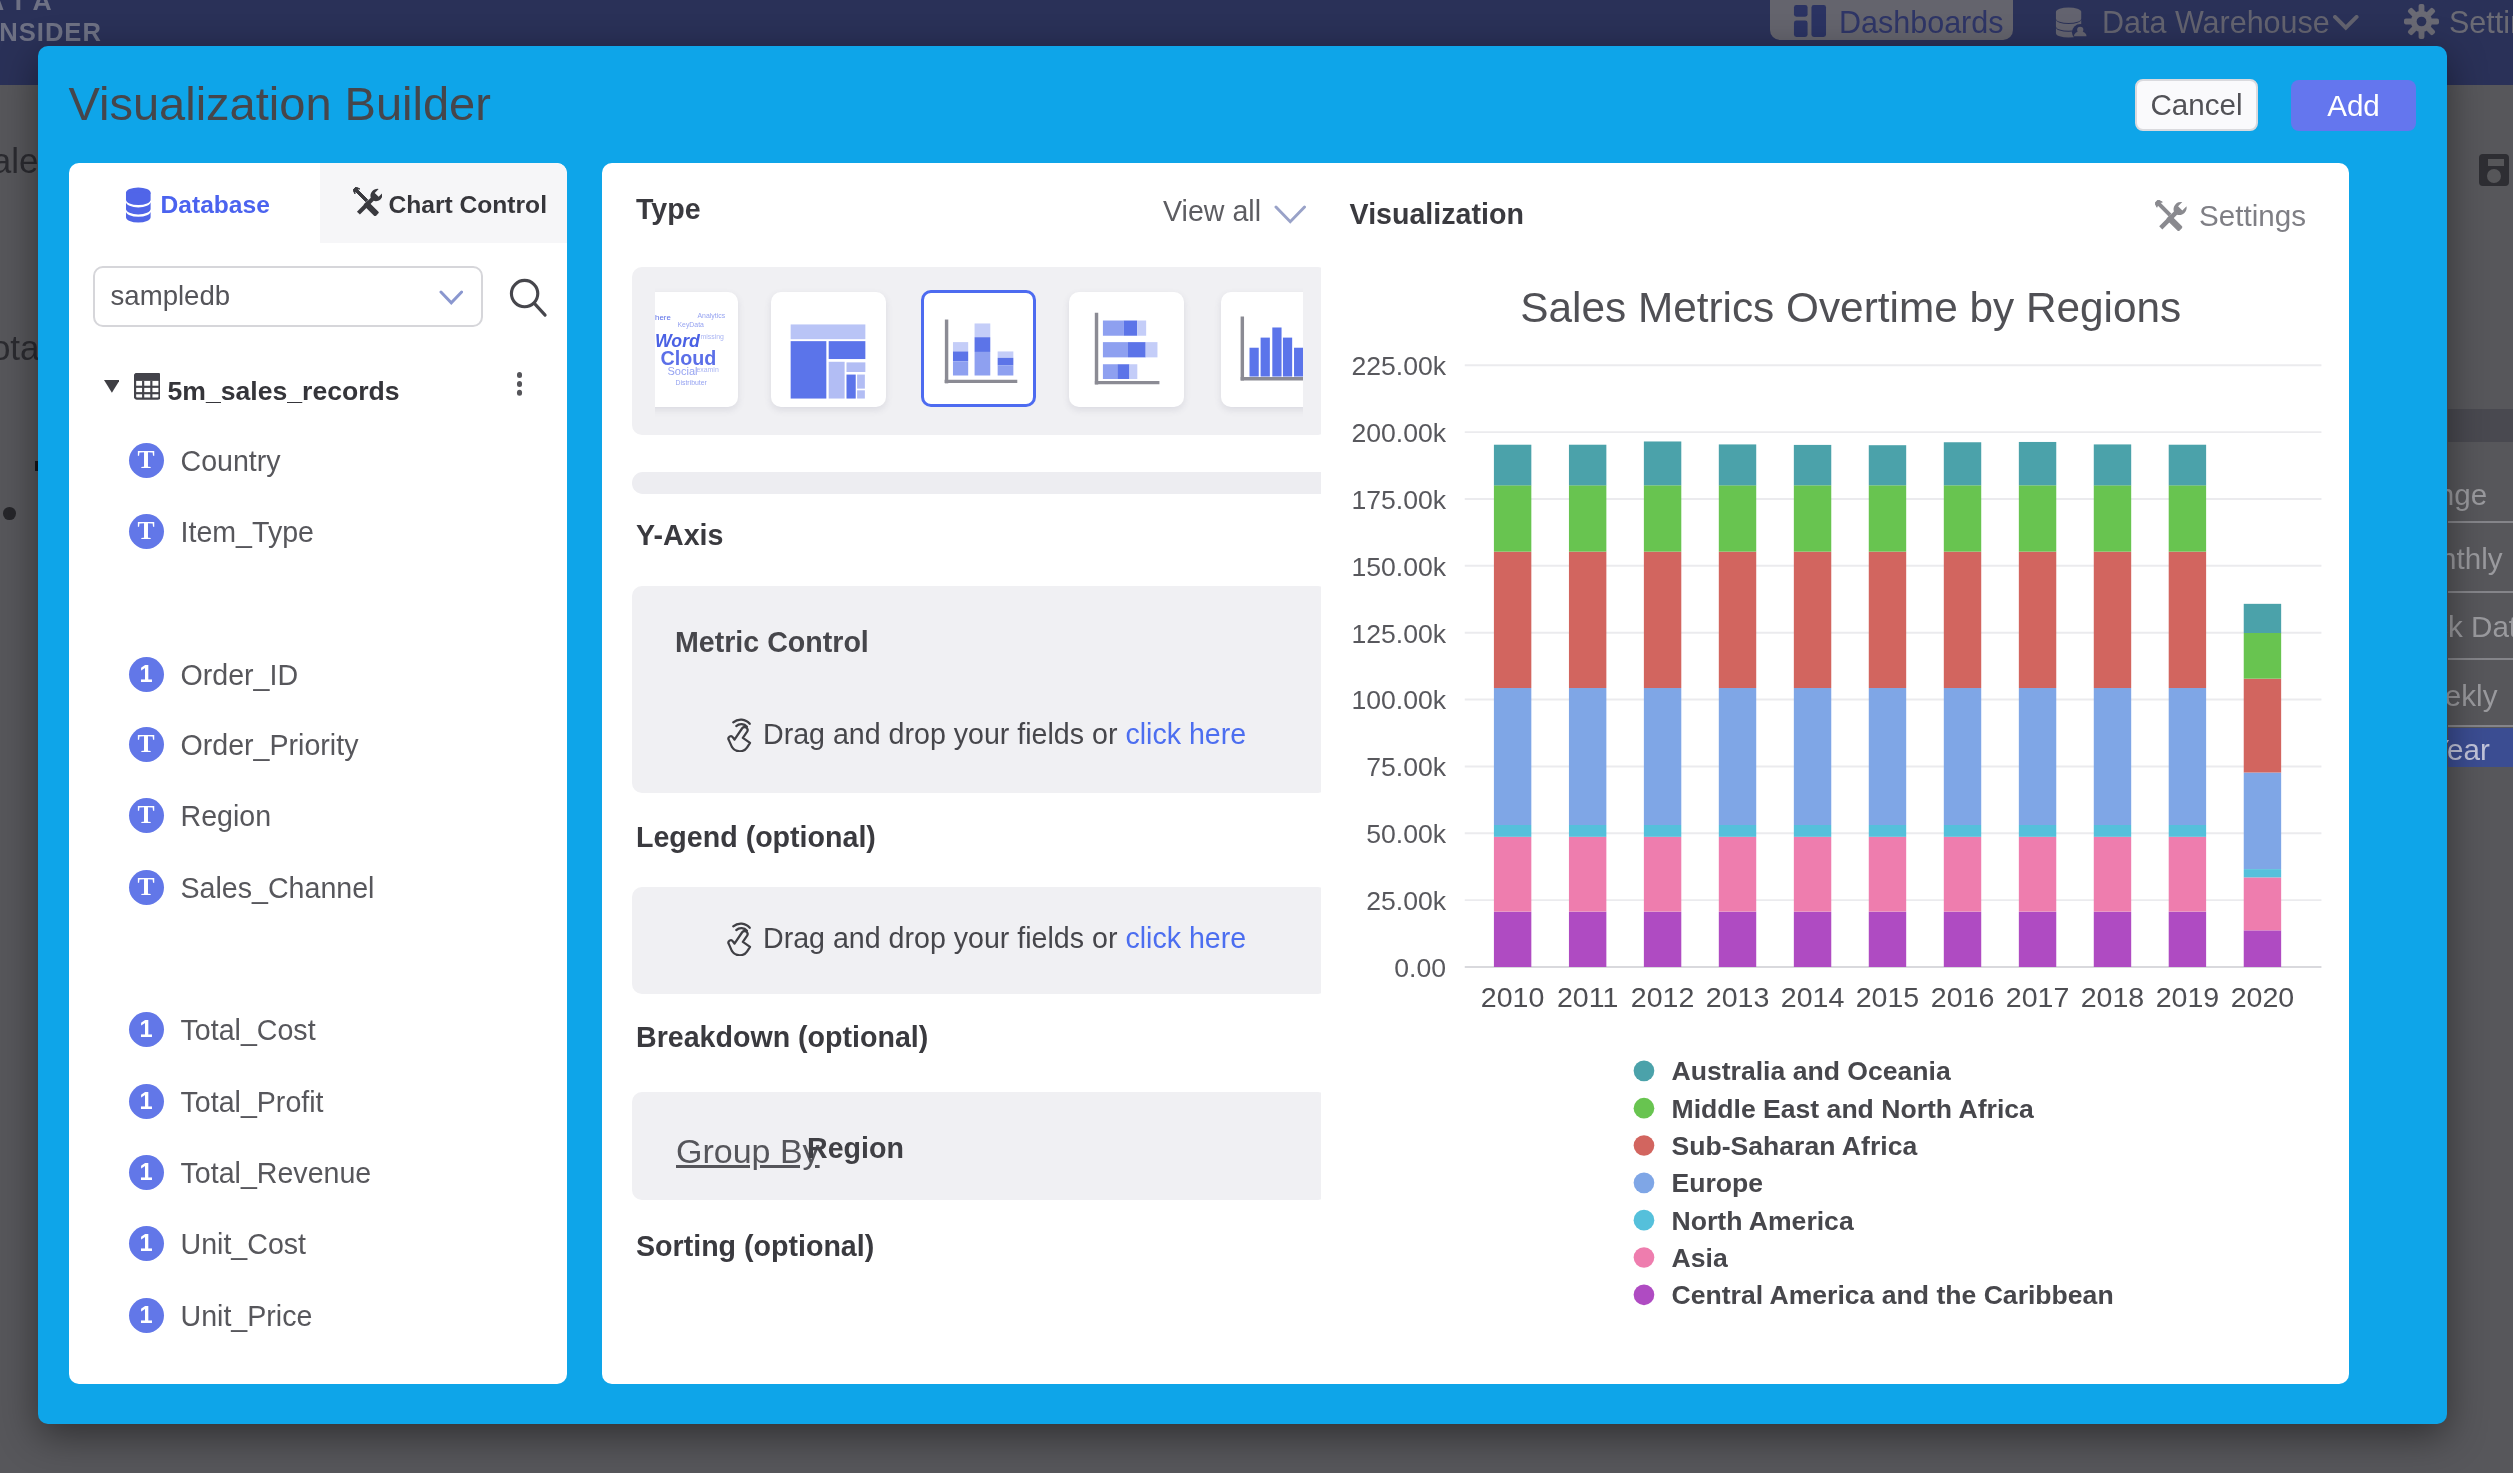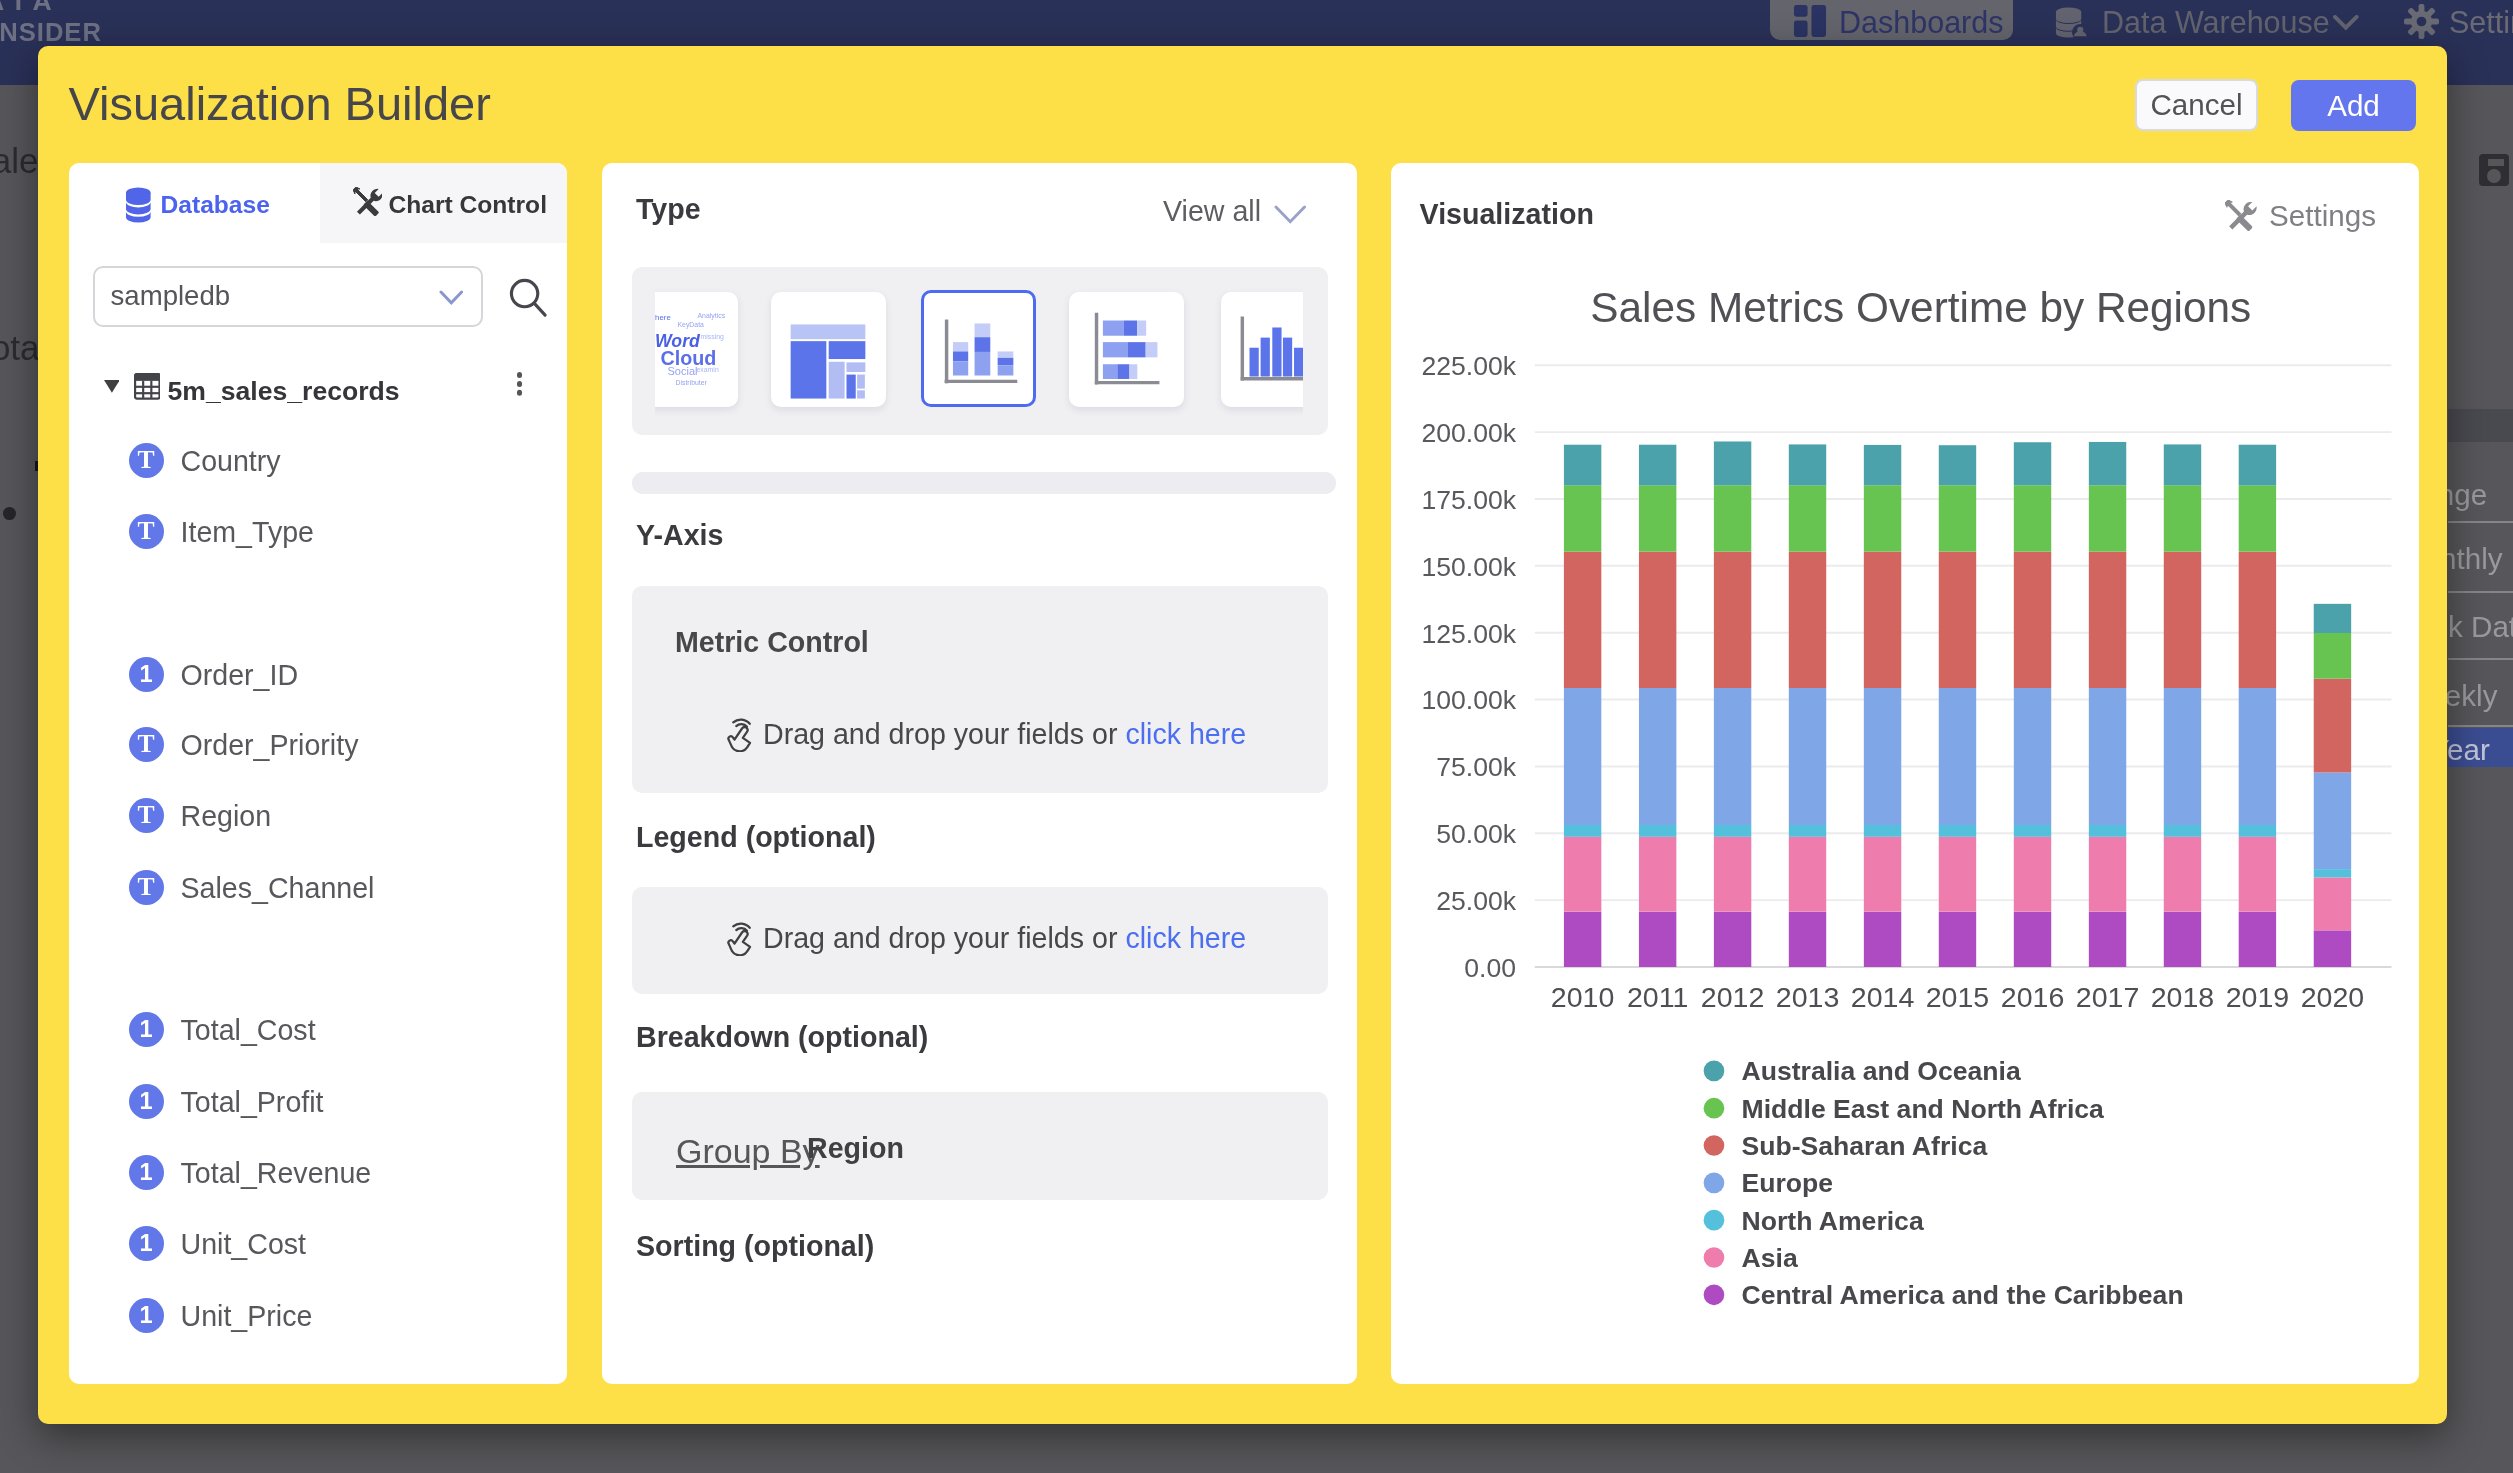--- a/index.html
+++ b/index.html
@@ -5,25 +5,25 @@
   html,body{margin:0;padding:0;}
   body{width:2514px;height:1474px;overflow:hidden;background:#57575b;font-family:"Liberation Sans",sans-serif;position:relative;}
   .abs{position:absolute;}
   
   #nav{position:absolute;left:0;top:0;width:2514px;height:85px;background:#2a3158;}
   .navtxt{position:absolute;font-size:30.5px;color:#666672;white-space:nowrap;}
   #dashchip{position:absolute;left:1770px;top:-13.8px;width:243px;height:54px;background:#64646d;border-radius:9.9px;}
   .bgtxt{position:absolute;color:#2e2e33;font-weight:bold;white-space:nowrap;}
   .rrow{position:absolute;color:#9a9a9e;font-size:29.6px;white-space:nowrap;}
   
-  #modal{position:absolute;left:38px;top:46px;width:2409px;height:1378px;background:#fde047;border-radius:9.9px;box-shadow:0 11.8px 39px rgba(0,0,0,0.45);}
+  #modal{position:absolute;left:38px;top:46px;width:2409px;height:1378px;background:#0ea5e9;border-radius:9.9px;box-shadow:0 11.8px 39px rgba(0,0,0,0.45);}
   .panel{position:absolute;background:#ffffff;border-radius:9.9px;top:117px;height:1221px;overflow:hidden;}
   #lpanel{left:30.5px;width:498px;}
   #mpanel{left:564px;width:755px;}
-  #rpanel{left:1353px;width:1028px;}
+  #rpanel{left:1283px;width:1028px;}
   .graybox{position:absolute;background:#f0f0f3;border-radius:9.9px;left:29.6px;width:696px;}
   .card{background:#fff;border-radius:9.9px;box-shadow:0 3px 7.9px rgba(90,90,120,0.14);overflow:hidden;}
   .h2{position:absolute;font-weight:bold;font-size:28.6px;color:#3a3a3f;}
   .dragrow{position:absolute;font-size:28.6px;color:#46464b;white-space:nowrap;}
   .frow{position:absolute;left:0;width:498px;height:35px;}
   .fico{position:absolute;left:60px;top:0;width:35px;height:35px;border-radius:50%;background:#6277e8;color:#fff;text-align:center;}
   .ficoT{font-family:"Liberation Serif",serif;font-weight:bold;font-size:25.6px;line-height:34px;}
   .ficoN{font-weight:bold;font-size:23.6px;line-height:34px;}
   .flab{position:absolute;left:112px;top:2px;font-size:28.6px;color:#57575c;}
 </style>

